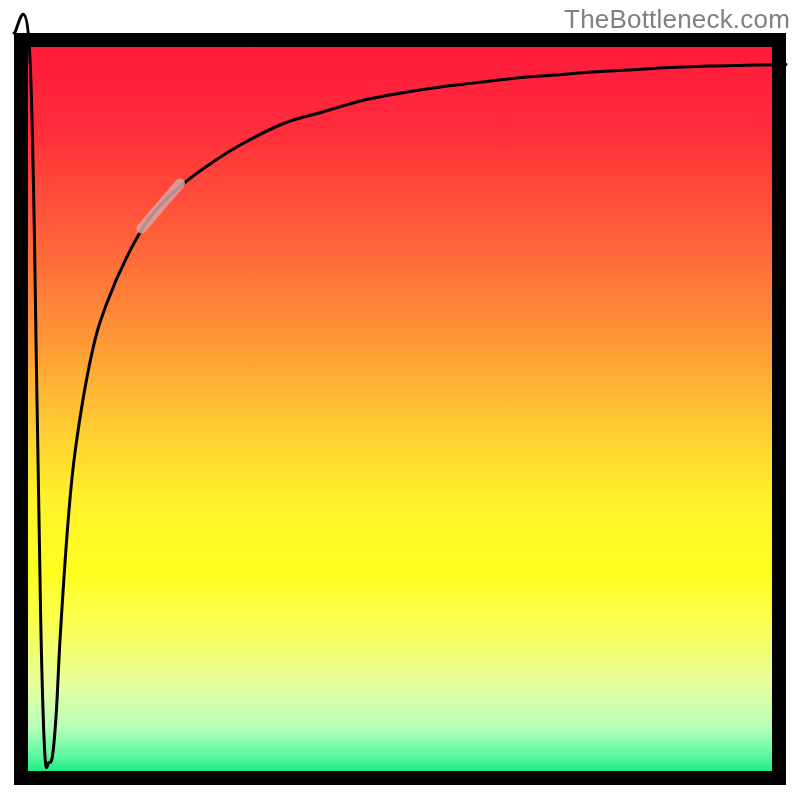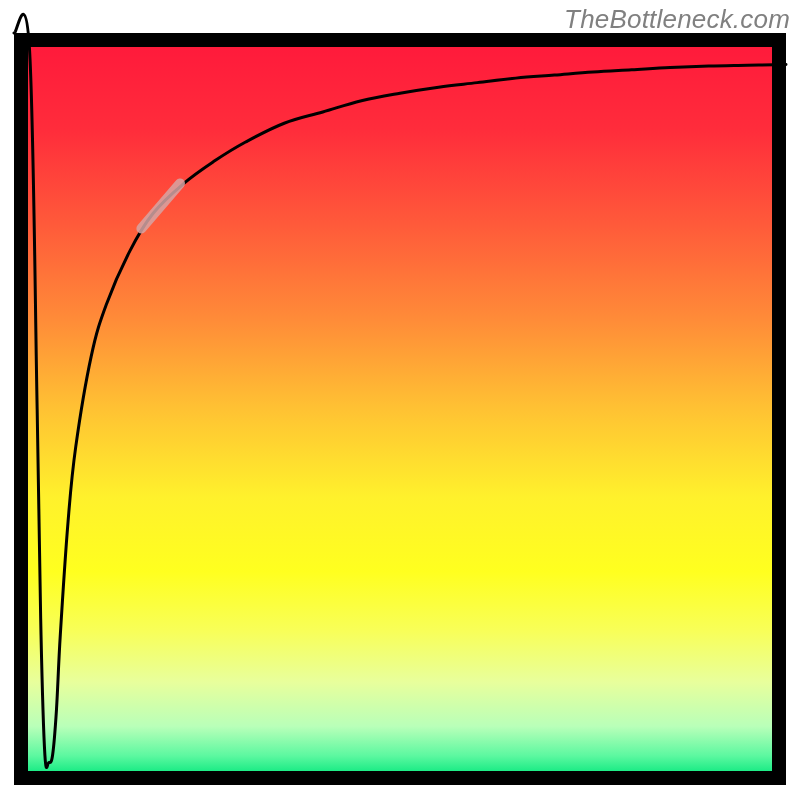--- a/index.html
+++ b/index.html
@@ -7,21 +7,20 @@
     padding: 0;
     width: 800px;
     height: 800px;
     background: #ffffff;
     font-family: Arial, Helvetica, sans-serif;
   }
   #stage {
     position: relative;
     width: 800px;
     height: 800px;
-    font-style: italic;
   }
   #watermark {
     position: absolute;
     top: 4px;
     right: 10px;
     color: #808080;
     font-size: 26px;
     font-weight: 400;
     letter-spacing: 0.2px;
   }

